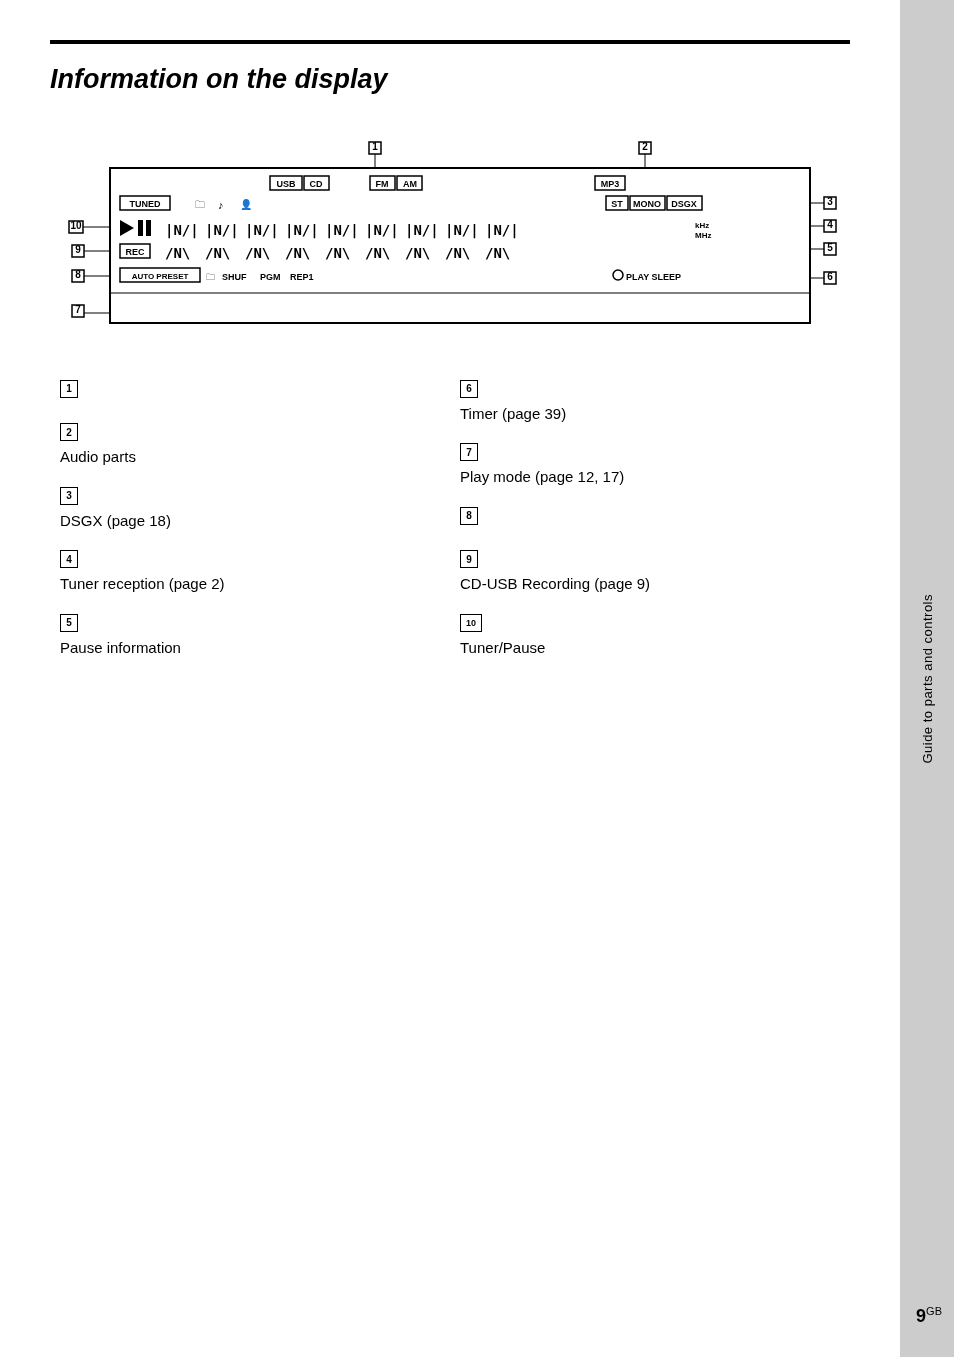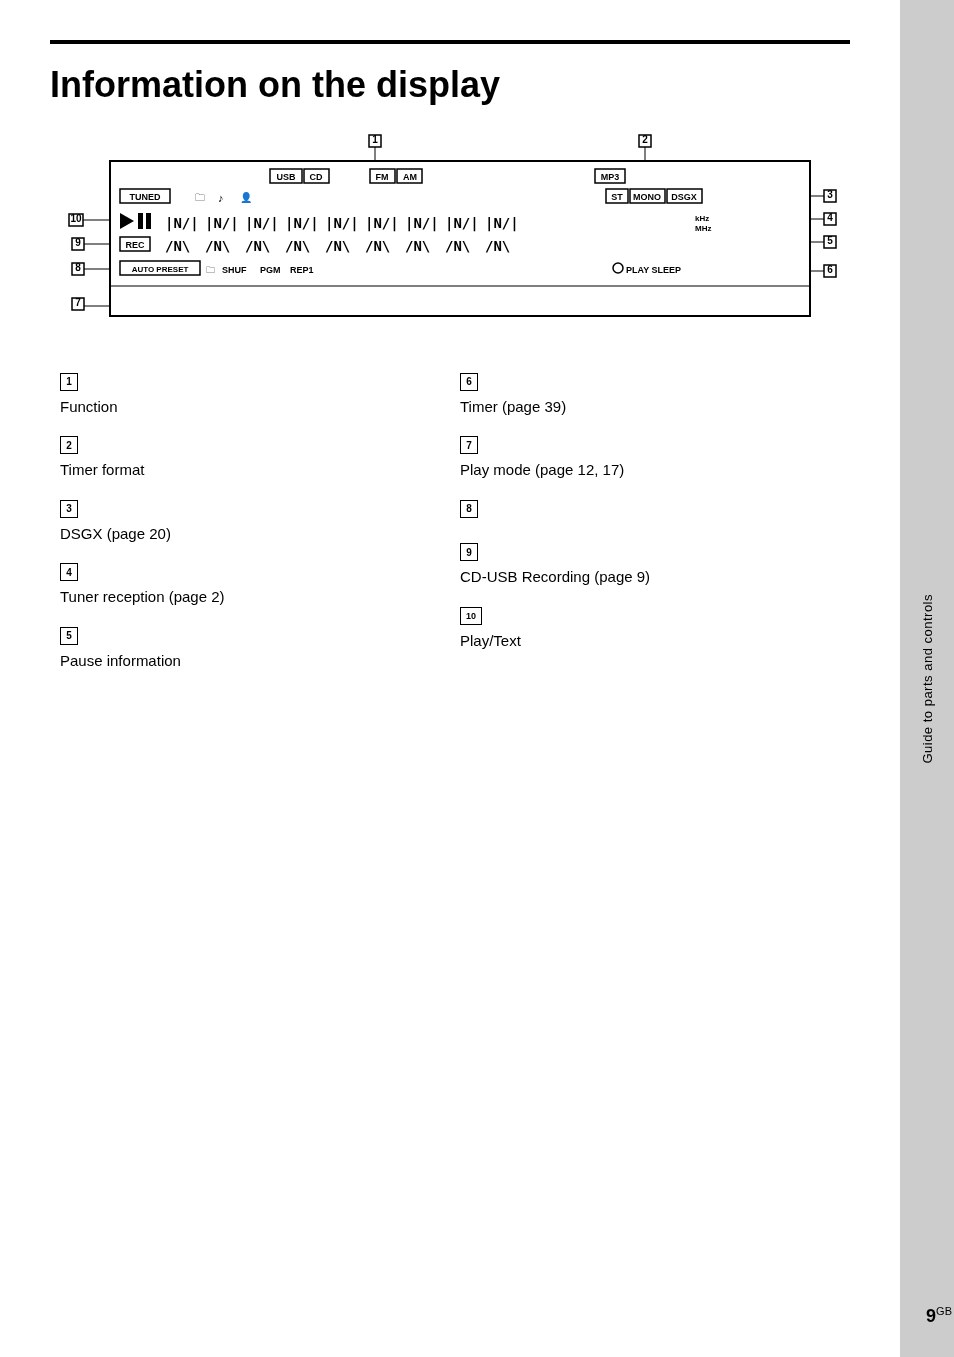--- a/index.html
+++ b/index.html
@@ -38,45 +38,46 @@
       transform: rotate(180deg);
       font-size: 13px;
       color: #000;
       white-space: nowrap;
       letter-spacing: 0.5px;
     }
 
     .page-number {
       position: absolute;
       bottom: 30px;
-      right: 2px;
+      right: 12px;
       font-size: 18px;
       font-weight: bold;
       color: #000;
     }
 
     .page-number sup {
       font-size: 11px;
       font-weight: normal;
     }
 
     
     .top-border {
       width: 100%;
       height: 4px;
       background: #000;
       margin-bottom: 20px;
     }
 
     
     .page-title {
-      font-size: 36px;
+      font-size: 27px;
       font-weight: bold;
       color: #000;
-      margin-bottom: 25px;
+      margin-bottom: 43px;
+      font-style: italic;
     }
 
     
     .diagram-svg {
       display: block;
       margin: 0 auto 10px auto;
     }
 
     
     .legend-grid {
@@ -245,31 +246,30 @@
       <line x1="60" y1="89" x2="33" y2="89" stroke="#000" stroke-width="1"></line>
 
     </svg>
 
     <div class="legend-grid">
 
       <div>
 
         <div class="legend-item">
           <span class="legend-number">1</span>
-          <span class="legend-label">Function</span>
         </div>
 
         <div class="legend-item">
           <span class="legend-number">2</span>
-          <span class="legend-label">Timer format</span>
+          <span class="legend-label">Audio parts</span>
         </div>
 
         <div class="legend-item">
           <span class="legend-number">3</span>
-          <span class="legend-label">DSGX (page 20)</span>
+          <span class="legend-label">DSGX (page 18)</span>
         </div>
 
         <div class="legend-item">
           <span class="legend-number">4</span>
           <span class="legend-label">Tuner reception (page 2)</span>
         </div>
 
         <div class="legend-item">
           <span class="legend-number">5</span>
           <span class="legend-label">Pause information</span>
@@ -292,21 +292,21 @@
           <span class="legend-number">8</span>
         </div>
 
         <div class="legend-item">
           <span class="legend-number">9</span>
           <span class="legend-label">CD-USB Recording (page 9)</span>
         </div>
 
         <div class="legend-item">
           <span class="legend-number" style="min-width:22px;width:22px;font-size:9px;">10</span>
-          <span class="legend-label">Play/Text</span>
+          <span class="legend-label">Tuner/Pause</span>
         </div>
       </div>
     </div>
 
   </div>
 
   <div class="sidebar">
     <span class="sidebar-text">Guide to parts and controls</span>
     <div class="page-number">
       <span>9</span><sup>GB</sup>

